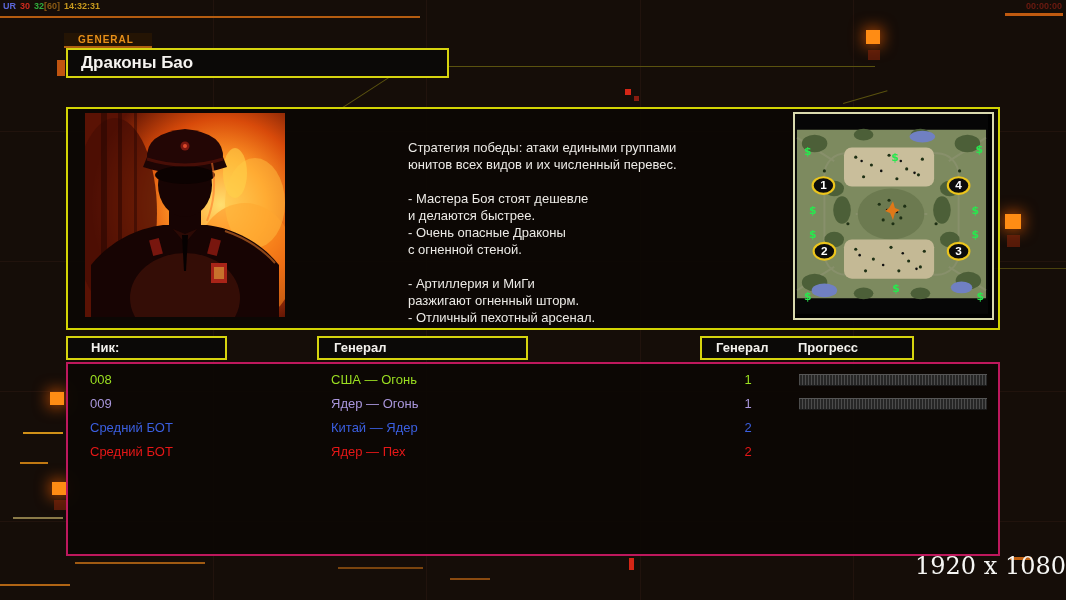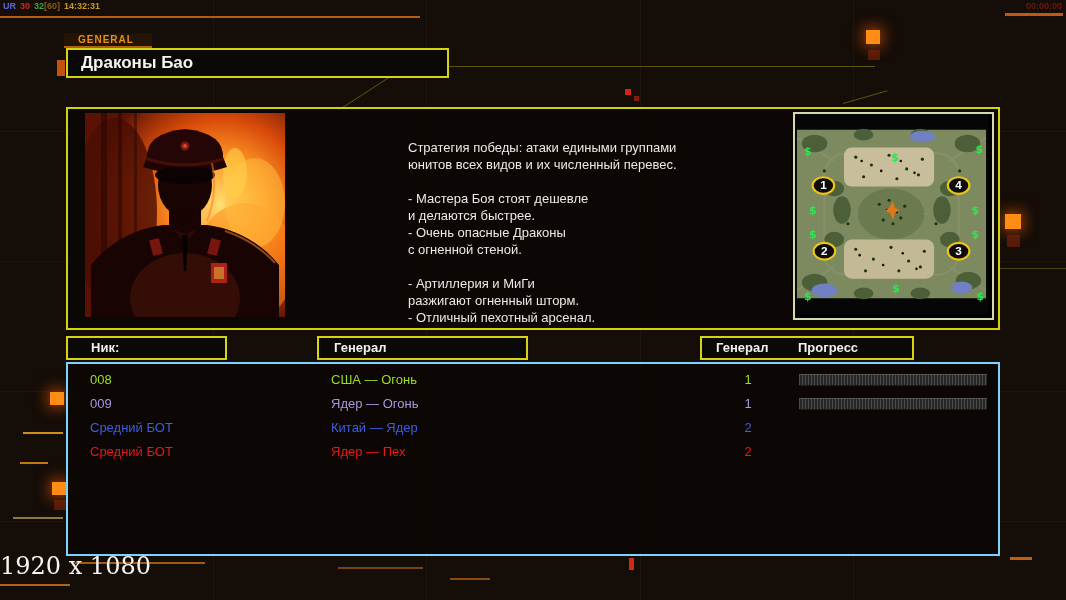--- a/index.html
+++ b/index.html
@@ -56,34 +56,34 @@
   .hdr-nick{left:66px;width:149px;padding-left:8px;}
   .hdr-nick span{padding-left:15px;}
   .hdr-general{left:317px;width:207px;}
   .hdr-general span{padding-left:15px;display:inline-block;}
   .hdr-team{left:700px;width:210px;}
   .hdr-team .lbl1{padding-left:14px;display:inline-block;}
   .hdr-team .lbl2{position:absolute;left:96px;top:0;}
   
   .table-panel{
     left:66px;top:362px;width:930px;height:190px;
-    background:rgba(12,7,4,.93);border:2px solid #7dd3fc;
+    background:rgba(12,7,4,.93);border:2px solid #be185d;
   }
   .prow{position:absolute;left:0;width:930px;height:23px;font-size:13px;line-height:23px;}
   .prow .c-nick{position:absolute;left:22px;}
   .prow .c-gen{position:absolute;left:263px;}
   .prow .c-team{position:absolute;left:668px;width:24px;text-align:center;}
   .prow .progress{
     position:absolute;left:731px;top:6px;width:188px;height:10px;
     background:repeating-linear-gradient(90deg,#4c4c4c 0px,#4c4c4c 1px,#262626 1px,#262626 3px);
     border-top:1px solid #565656;border-bottom:1px solid #1a1a1a;
   }
   
   .resolution{
-    left:0;top:552px;width:1066px;text-align:left;
+    left:0;top:552px;width:1066px;text-align:right;
     font-family:"DejaVu Serif",serif;font-size:24px;color:#f6f6f4;
   }
 </style>
 </head>
 <body>
 
 <div>
   <div class="abs vgrid" style="left:213px;top:0;"></div>
   <div class="abs vgrid" style="left:426px;top:0;"></div>
   <div class="abs vgrid" style="left:640px;top:0;"></div>

